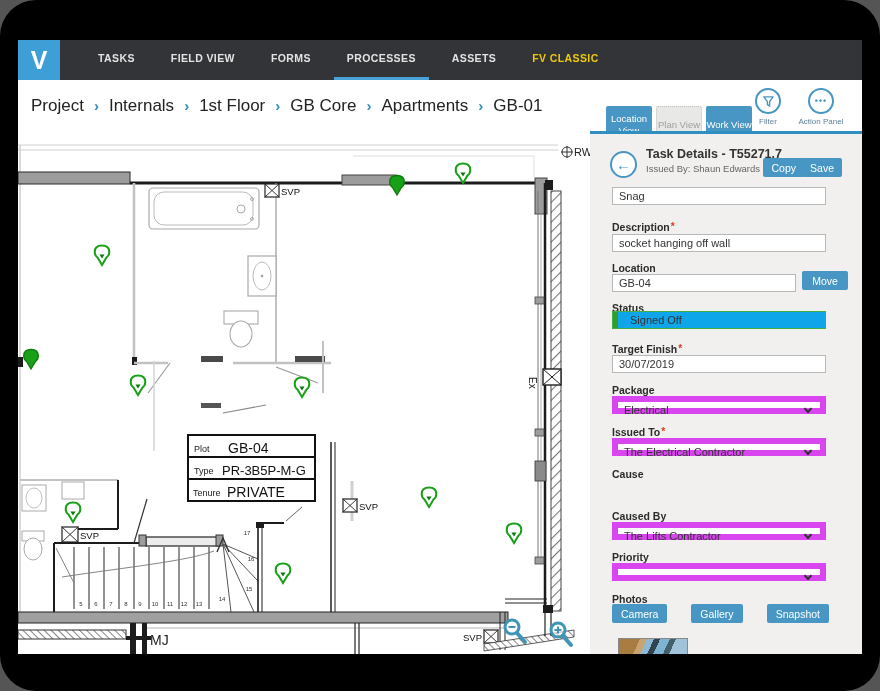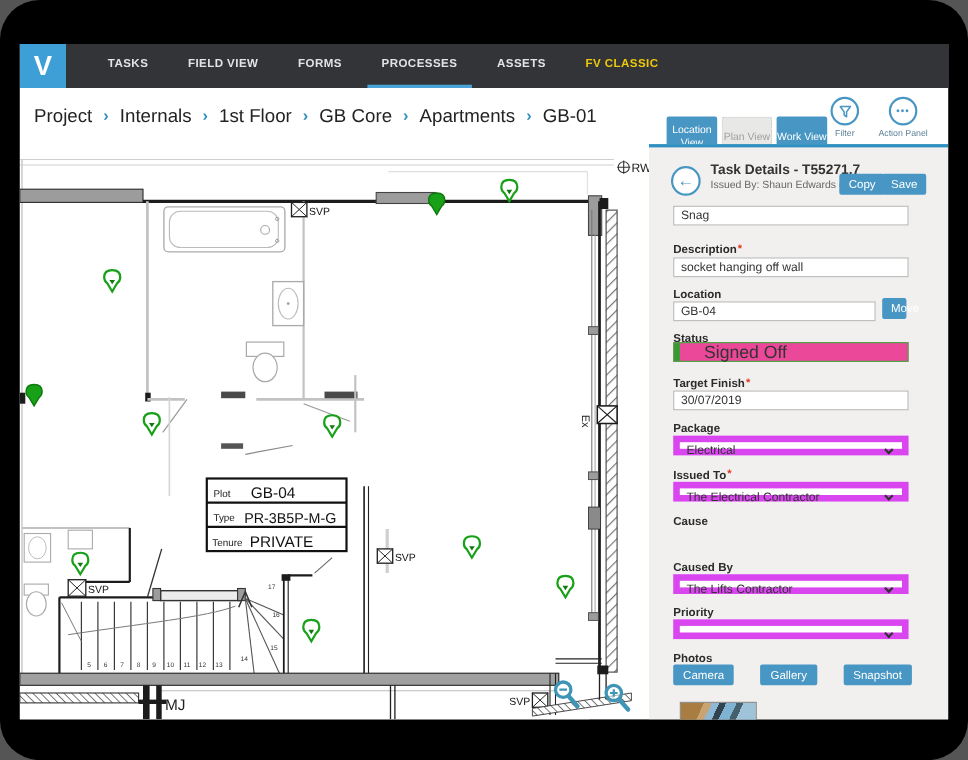--- a/index.html
+++ b/index.html
@@ -41,23 +41,23 @@
   .hdr-title { position:absolute; left:56px; top:13px; font-size:12.5px; font-weight:bold; color:#333; white-space:nowrap; }
   .hdr-sub { position:absolute; left:56px; top:29px; font-size:9.5px; color:#666; white-space:nowrap; }
   .pbtn { position:absolute; height:19px; border:none; border-radius:2px; background:#4796c3; color:#fff; font-family:inherit; font-size:10.5px; padding:0 8px; }
   .btn-copy { right:58px; top:24px; }
   .btn-save { right:20px; top:24px; }
   .pinput { position:absolute; left:22px; width:214px; height:18px; border:1px solid #b8b8b8; background:#fff; font-family:inherit; font-size:11px; color:#333; padding:0 6px; }
   .plabel { position:absolute; left:22px; font-size:10.5px; font-weight:bold; color:#2b2b2b; white-space:nowrap; }
   .req { color:#e0351b; font-size:10px; vertical-align:top; margin-left:1px; }
   .pselect { position:absolute; left:22px; width:214px; height:18px; border:6px solid #d946ef; background:#fff; font-size:11px; color:#333; line-height:17px; padding:0 6px; }
   .chev { position:absolute; right:9px; top:4px; width:6px; height:6px; border:solid #333; border-width:0 2px 2px 0; transform:rotate(45deg); }
-  .status-box { position:absolute; left:22px; top:177px; width:214px; height:18px; background:#ec4899; border:1px solid #44ad44; font-size:16px; color:#333; line-height:17px; padding-left:27px; }
+  .status-box { position:absolute; left:22px; top:177px; width:214px; height:18px; background:#0ea5e9; border:1px solid #44ad44; font-size:11px; color:#333; line-height:17px; padding-left:17px; }
   .status-bar { position:absolute; left:0; top:0; width:5px; height:16px; background:#2f9e2f; }
-  .btn-move { left:212px; top:137px; width:22px; }
+  .btn-move { left:212px; top:137px; width:46px; }
   .loc-input { width:184px; }
   .photos-row { position:absolute; left:22px; top:470px; display:flex;gap:19px; }
   .photo-btn { height:19px; margin-right:5px; border:none; border-radius:2px; background:#4796c3; color:#fff; font-family:inherit; font-size:10.5px; padding:0 9px; }
   .thumb { position:absolute; left:28px; top:504px; width:70px; height:44px; border:1px solid #888;
     background:
       linear-gradient(115deg, #a97d42 0 24%, #c9a370 24% 32%, #8fb8d4 32% 40%, #31434e 40% 47%, #7fb3d2 47% 58%, #44606c 58% 65%, #9fc4da 65% 100%); }
 </style>
 </head>
 <body>
 

